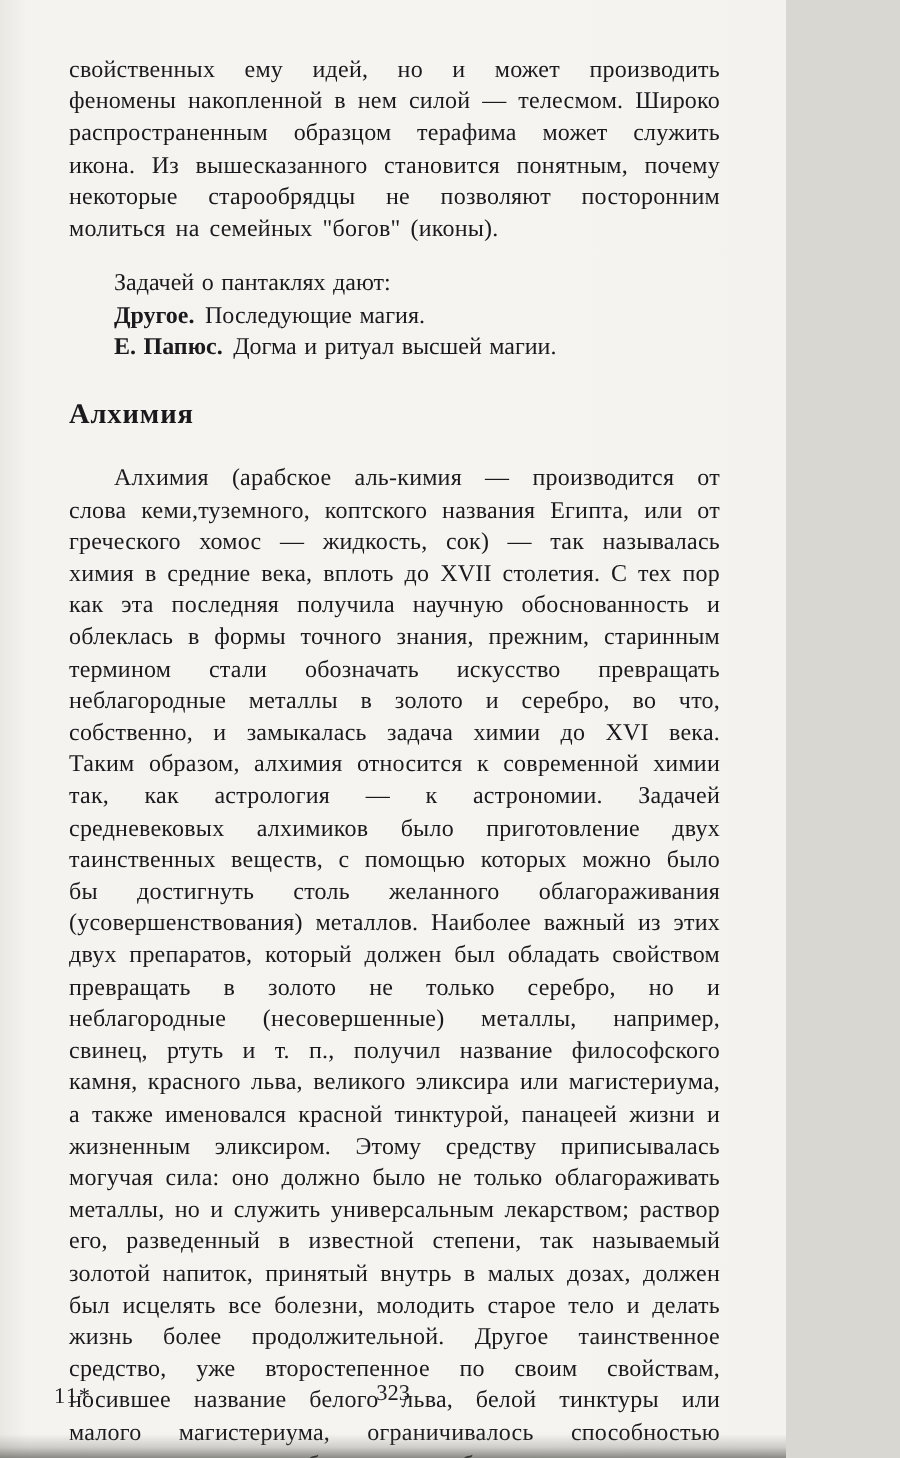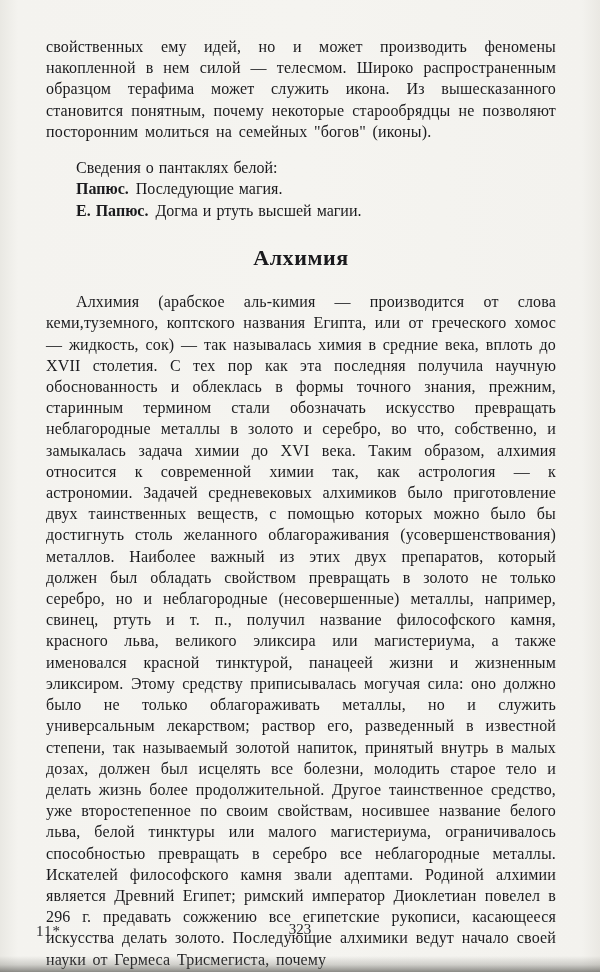--- a/index.html
+++ b/index.html
@@ -4,21 +4,21 @@
 <style>
   * { box-sizing: border-box; }
   html, body { margin: 0; padding: 0; }
   body {
     width: 600px; height: 972px;
     background: #d9d7d2;
     font-family: "Liberation Serif", serif;
   }
   .scan {
     position: relative;
-    width: 600px; height: 972px;
+    width: 524px; height: 972px;
     overflow: hidden;
     color: #1a1a1d;
     background: linear-gradient(to right, #e9e8e3 0px, #f4f3ef 18px, #f5f4f0 300px, #f3f2ee 582px, #eae8e3 600px);
   }
   .text-block {
     position: absolute;
     left: 46px; right: 44px; top: 36px;
   }
   .body-text {
     margin: 0;
@@ -33,22 +33,22 @@
   .references { margin: 15px 0 0 30px; }
   .ref-line {
     margin: 0;
     font-size: 16px;
     line-height: 21.4px;
     word-spacing: 1px;
   }
   .ref-author { font-weight: bold; margin-right: 7px; }
   .chapter-heading {
     margin: 24px 0 20px 0;
-    text-align: center;
-    font-size: 22px;
+    text-align: left;
+    font-size: 19px;
     font-weight: bold;
     letter-spacing: 0.6px;
   }
   .page-footer {
     position: absolute;
     left: 0; right: 0; bottom: 32px;
     height: 20px;
     font-size: 15px;
     color: #1f1f22;
   }
@@ -62,26 +62,26 @@
 </head>
 <body>
 
 <div class="scan">
 
   <main class="text-block">
 
     <p class="body-text continuation">свойственных ему идей, но и может производить феномены накопленной в нем силой — телесмом. Широко распространенным образцом терафима может служить икона. Из вышесказанного становится понятным, почему некоторые старообрядцы не позволяют посторонним молиться на семейных "богов" (иконы).</p>
 
     <section class="references">
-      <p class="ref-line">Сведения о пантаклях белой:</p>
+      <p class="ref-line">Задачей о пантаклях дают:</p>
       <p class="ref-line">
-        <span class="ref-author">Папюс.</span><span class="ref-title">Последующие магия.</span>
+        <span class="ref-author">Другое.</span><span class="ref-title">Последующие магия.</span>
       </p>
       <p class="ref-line">
-        <span class="ref-author">Е. Папюс.</span><span class="ref-title">Догма и ртуть высшей магии.</span>
+        <span class="ref-author">Е. Папюс.</span><span class="ref-title">Догма и ритуал высшей магии.</span>
       </p>
     </section>
 
     <h1 class="chapter-heading">Алхимия</h1>
 
     <p class="body-text indented">Алхимия (арабское аль-кимия — производится от слова кеми,туземного, коптского названия Египта, или от греческого хомос — жидкость, сок) — так называлась химия в средние века, вплоть до XVII столетия. С тех пор как эта последняя получила научную обоснованность и облеклась в формы точного знания, прежним, старинным термином стали обозначать искусство превращать неблагородные металлы в золото и серебро, во что, собственно, и замыкалась задача химии до XVI века. Таким образом, алхимия относится к современной химии так, как астрология — к астрономии. Задачей средневековых алхимиков было приготовление двух таинственных веществ, с помощью которых можно было бы достигнуть столь желанного облагораживания (усовершенствования) металлов. Наиболее важный из этих двух препаратов, который должен был обладать свойством превращать в золото не только серебро, но и неблагородные (несовершенные) металлы, например, свинец, ртуть и т. п., получил название философского камня, красного льва, великого эликсира или магистериума, а также именовался красной тинктурой, панацеей жизни и жизненным эликсиром. Этому средству приписывалась могучая сила: оно должно было не только облагораживать металлы, но и служить универсальным лекарством; раствор его, разведенный в известной степени, так называемый золотой напиток, принятый внутрь в малых дозах, должен был исцелять все болезни, молодить старое тело и делать жизнь более продолжительной. Другое таинственное средство, уже второстепенное по своим свойствам, носившее название белого льва, белой тинктуры или малого магистериума, ограничивалось способностью превращать в серебро все неблагородные металлы. Искателей философского камня звали адептами. Родиной алхимии является Древний Египет; римский император Диоклетиан повелел в 296 г. предавать сожжению все египетские рукописи, касающееся искусства делать золото. Последующие алхимики ведут начало своей науки от Гермеса Трисмегиста, почему</p>
 
   </main>
 
   <footer class="page-footer">

